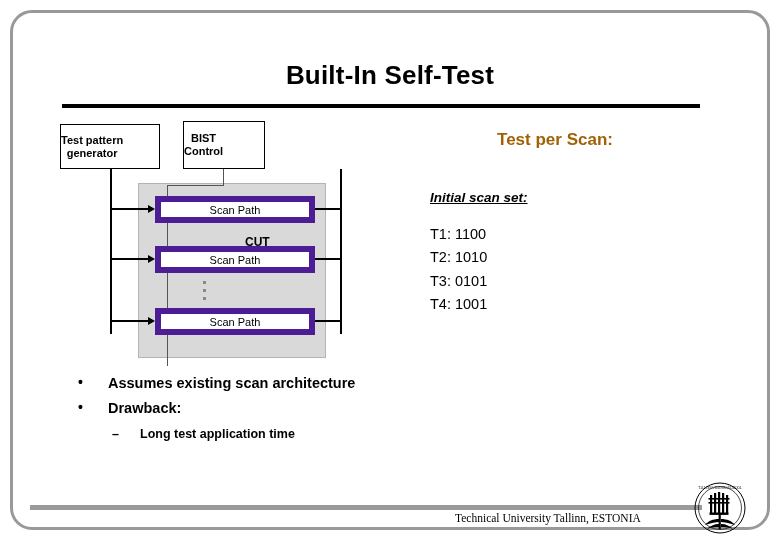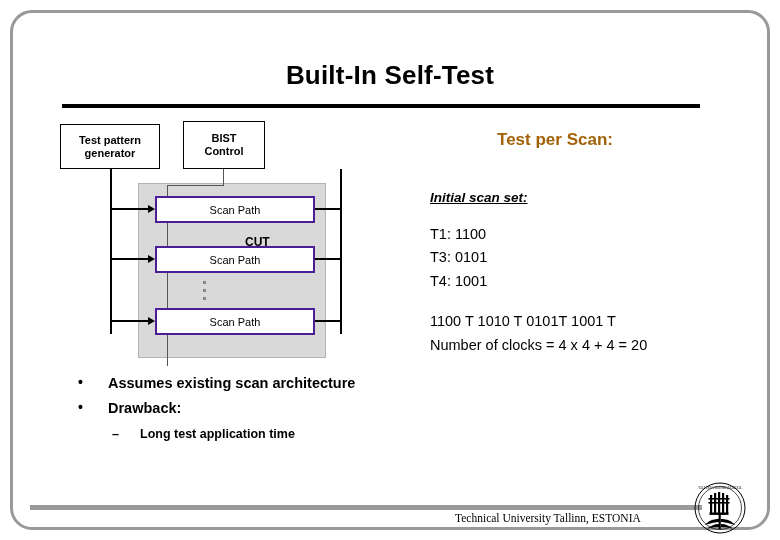--- a/index.html
+++ b/index.html
@@ -11,33 +11,33 @@
 
   .slide-title{position:absolute;left:0;top:60px;width:780px;text-align:center;
        font-size:26px;font-weight:bold;letter-spacing:.2px;}
 
   .title-rule{position:absolute;left:62px;top:104px;width:638px;height:4px;background:#000;}
 
   
   .diagram{position:absolute;left:55px;top:118px;width:375px;height:250px;}
 
   .dbox{position:absolute;border:1px solid #000;background:#fff;box-sizing:border-box;
-       display:flex;align-items:center;justify-content:center;text-align:center;
+       display:flex;align-items:center;text-align:center;
        font-size:11px;font-weight:bold;line-height:1.15;z-index:6;}
 
   .tpg{left:5px;top:6px;width:100px;height:45px;}
   .bistc{left:128px;top:3px;width:82px;height:48px;}
   .tra{left:228px;top:6px;width:115px;height:45px;}
 
   .cut{position:absolute;left:83px;top:65px;width:188px;height:175px;
        background:#d9d9d9;border:1px solid #b3b3b3;box-sizing:border-box;z-index:1;}
   .cut-label{position:absolute;left:190px;top:117px;font-size:12px;font-weight:bold;z-index:7;}
 
   .scan{position:absolute;left:100px;width:160px;height:27px;background:#fff;
-       border:2px solid #4c1d95;box-sizing:border-box;display:flex;align-items:center;
+       border:6px solid #4c1d95;box-sizing:border-box;display:flex;align-items:center;
        justify-content:center;font-size:11px;z-index:5;}
   .scan1{top:78px;}
   .scan2{top:128px;}
   .scan3{top:190px;}
 
   .ell{position:absolute;left:148px;top:163px;width:3px;height:3px;background:#888;z-index:5;}
   .ell2{top:171px;} .ell3{top:179px;}
 
   
   .w{position:absolute;background:#000;z-index:4;}
@@ -126,28 +126,25 @@
   <div class="b1">Drawback:</div>
   <div class="b2">Long test application time</div>
 </div>
 
 <div class="rcol">
   <div class="tps">Test per Scan:</div>
 
   <div class="hdr">Initial scan set:</div>
   <div class="vecs">
     <div>T1: 1100</div>
+    <div>T2: 1010</div>
     <div>T3: 0101</div>
     <div>T4: 1001</div>
   </div>
 
-  <div class="appline">
-    <div>1100 T 1010 T 0101T 1001 T</div>
-    <div>Number of clocks = 4 x 4 + 4 = 20</div>
-  </div>
 </div>
 
 <div class="foot-bar"></div>
 <div class="foot-text">Technical University Tallinn, ESTONIA</div>
 
 <svg class="logo" viewBox="0 0 54 54">
   <circle cx="27" cy="27" r="25" fill="none" stroke="#000" stroke-width="1"></circle>
   <circle cx="27" cy="27" r="21.5" fill="none" stroke="#000" stroke-width="0.7"></circle>
   <g fill="#000">
     <rect x="17" y="14" width="2.2" height="18"></rect>

